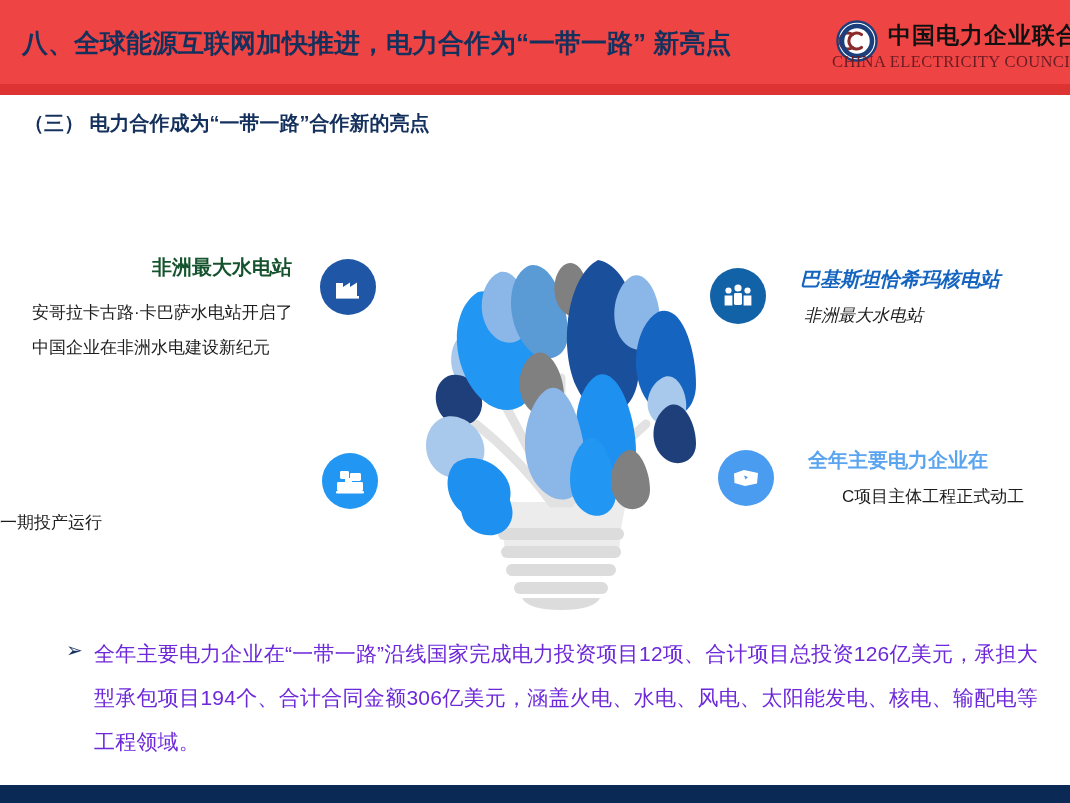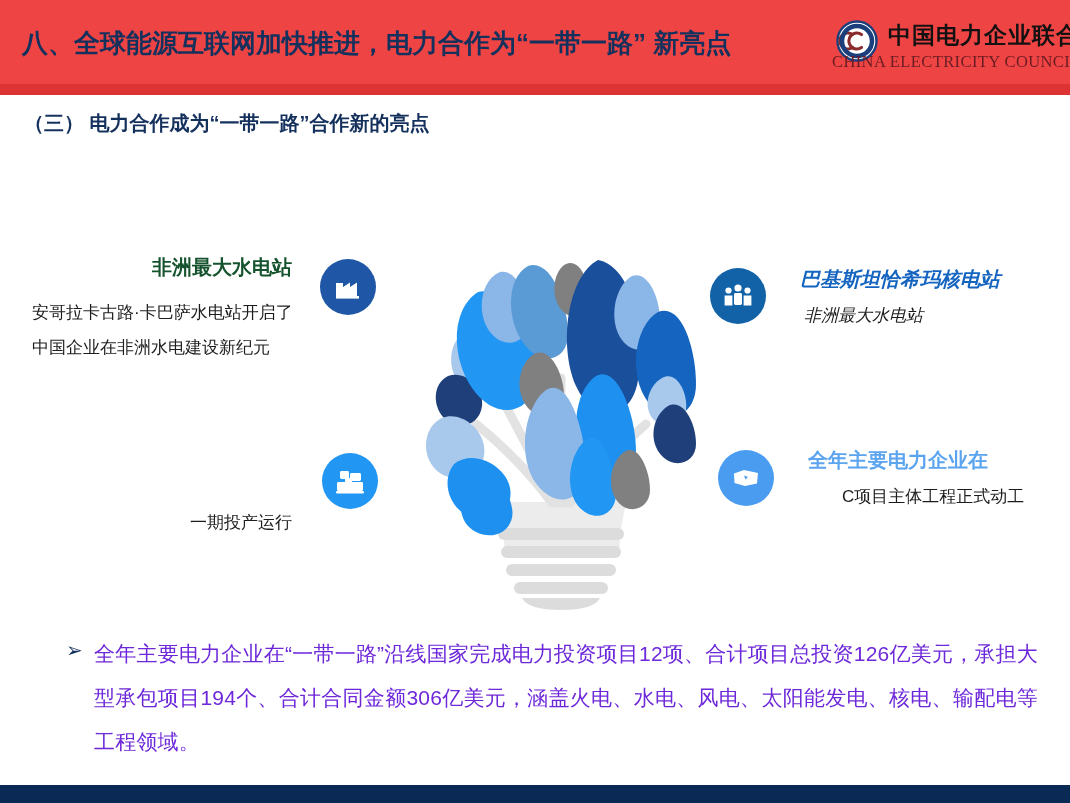--- a/index.html
+++ b/index.html
@@ -118,21 +118,21 @@
   
   #feature-brazil { left: 0; top: 445px; width: 420px; height: 110px; }
   #feature-brazil .feature-icon { left: 322px; top: 8px; background: #2196f3; }
   #feature-brazil .feature-heading {
     left: 0; top: 5px; width: 292px;
     text-align: right; color: #2d8ef0;
     line-height: 25px;
   }
   #feature-brazil .feature-body {
     left: 0; top: 66px; width: 292px;
-    text-align: right; line-height: 24px;
+    text-align: left; line-height: 24px;
   }
 
   
   #feature-pakistan { left: 708px; top: 264px; width: 362px; height: 110px; font-style: italic; }
   #feature-pakistan .feature-icon { left: 2px; top: 4px; background: #1262a8; }
   #feature-pakistan .feature-heading {
     left: 92px; top: 4px; color: #1565c0;
   }
   #feature-pakistan .feature-body {
     left: 96px; top: 40px; line-height: 24px;

